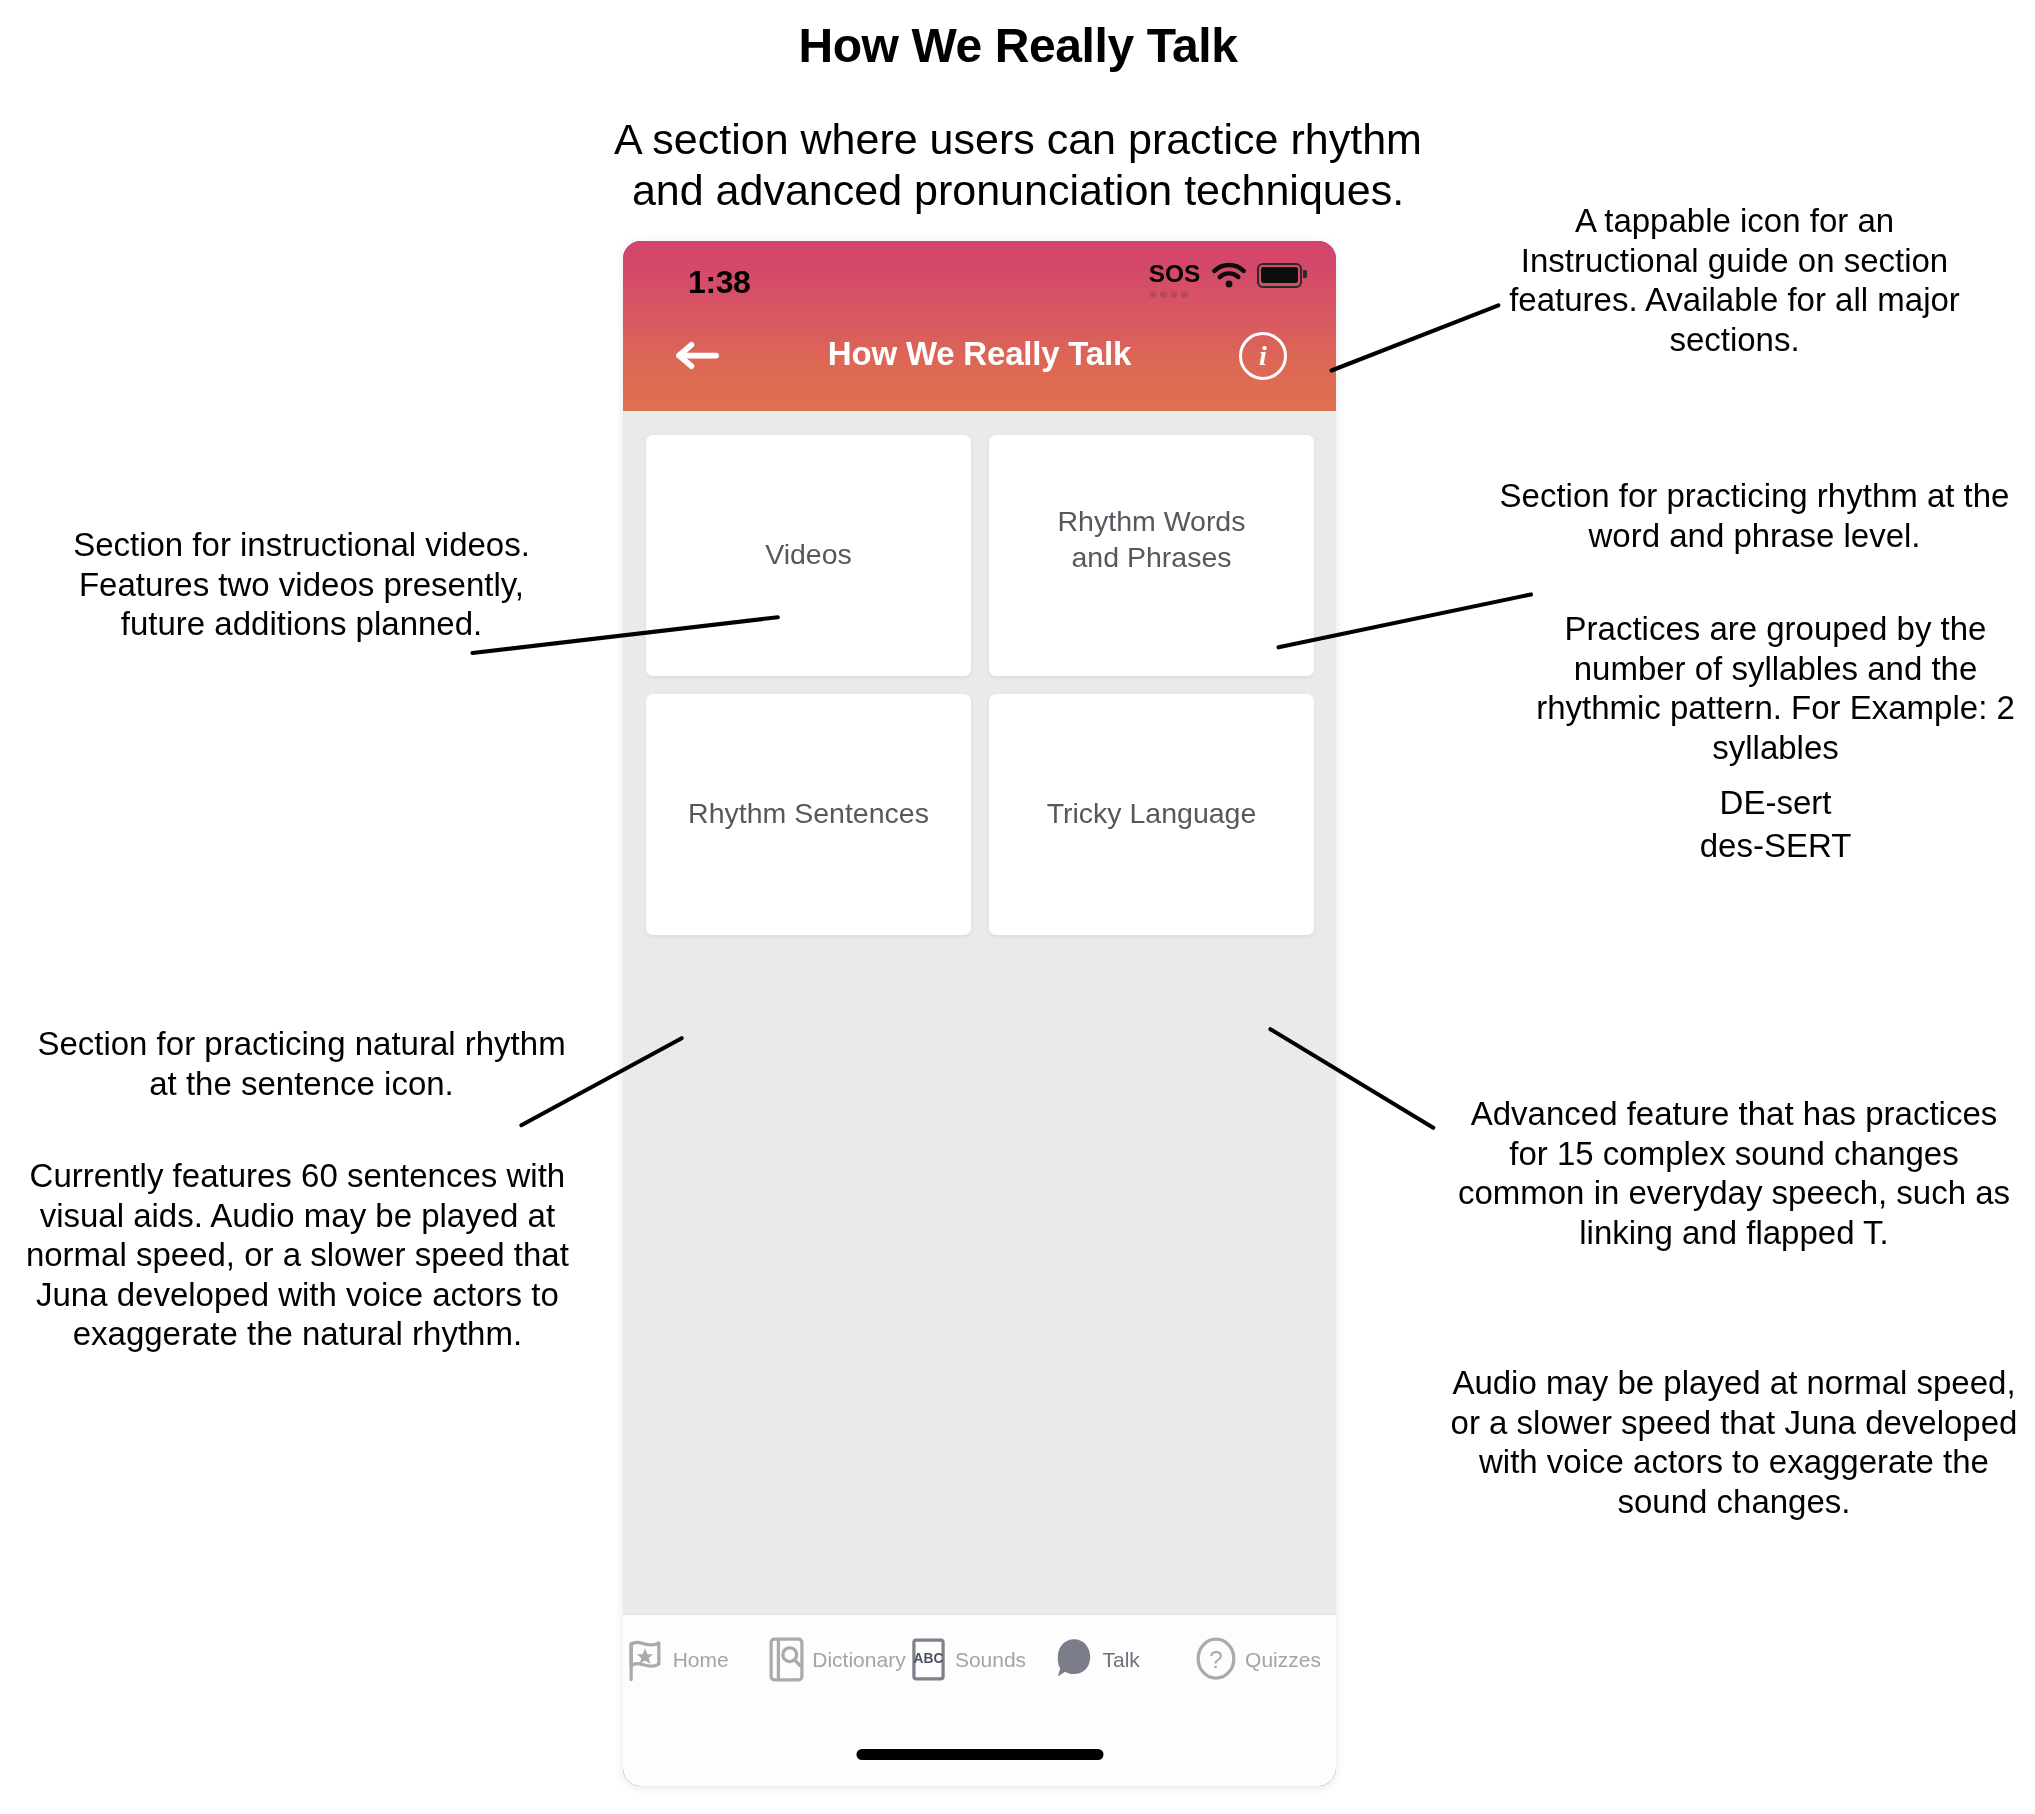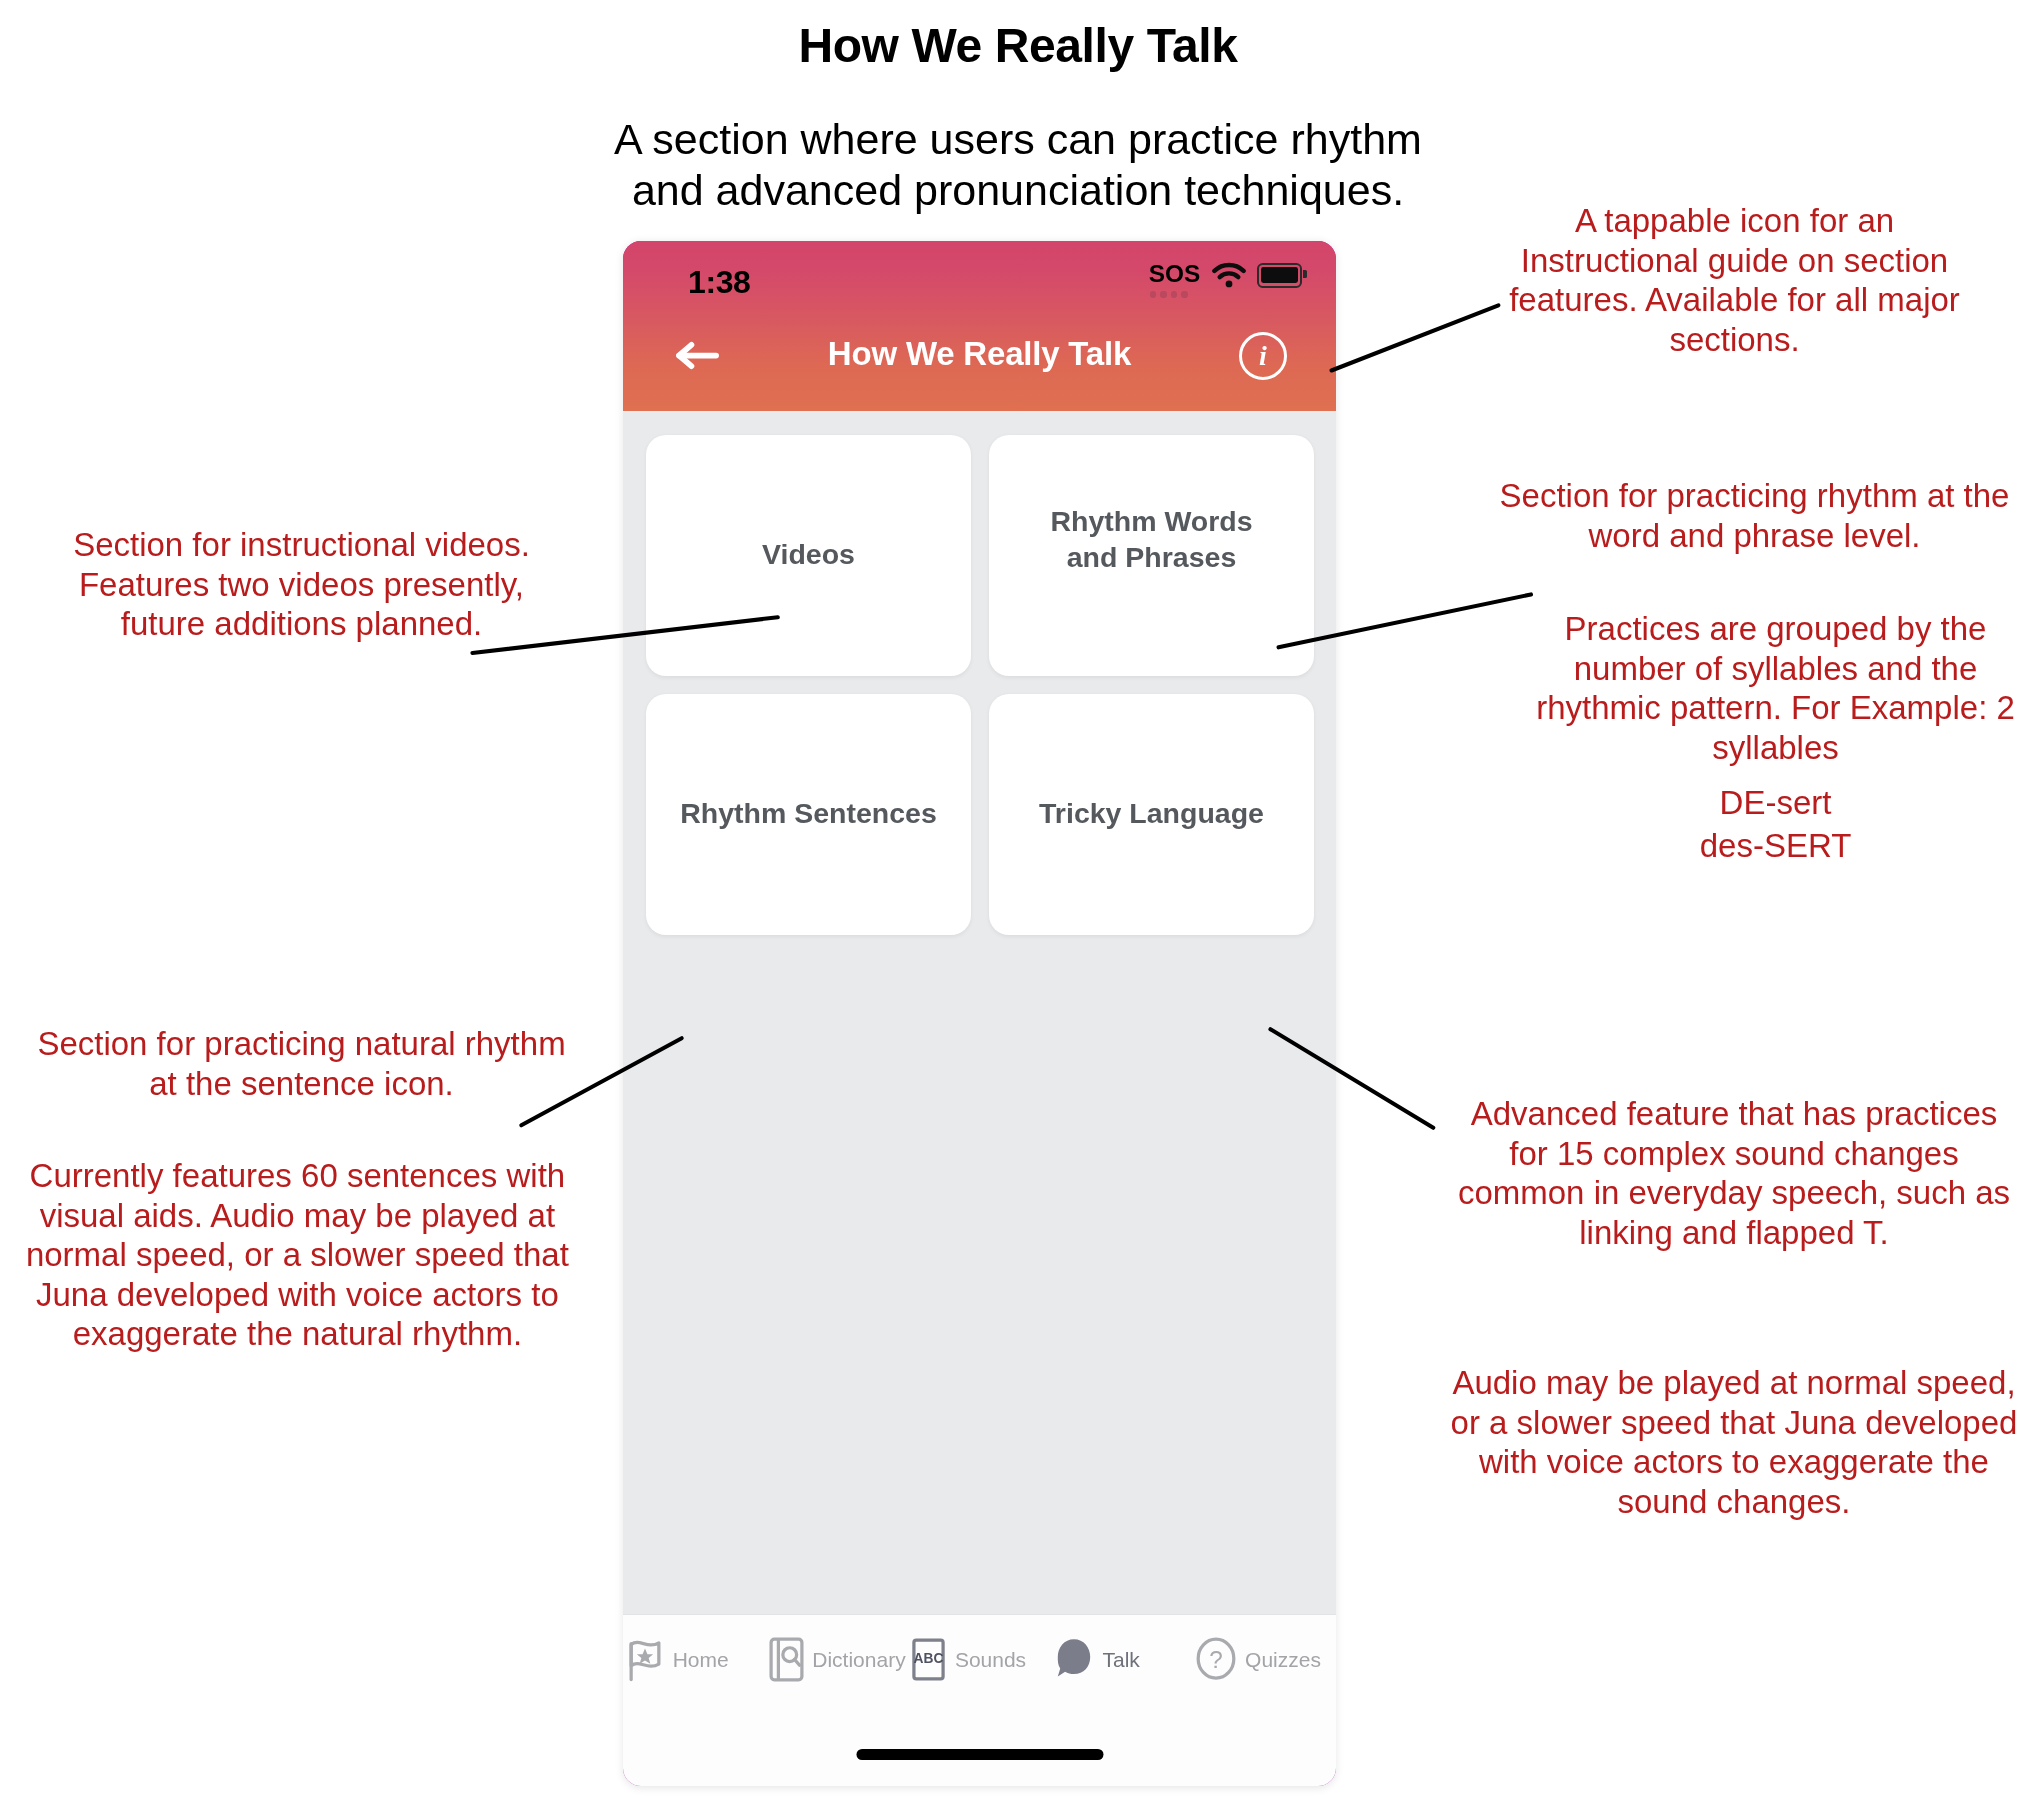--- a/index.html
+++ b/index.html
@@ -36,38 +36,38 @@
   .nav-back{position:absolute;left:52px;top:98px;width:46px;height:33px;}
   .nav-title{position:absolute;left:0;top:94px;width:713px;text-align:center;
              font-size:33px;font-weight:bold;color:#fff;letter-spacing:-0.2px;}
   .nav-info{position:absolute;right:49px;top:91px;width:42px;height:42px;border:3.3px solid #fff;
             border-radius:50%;color:#fff;font-size:28px;font-weight:bold;
             display:flex;align-items:center;justify-content:center;font-style:italic;font-family:"Liberation Serif",serif;}
 
   
   #phone-content{position:absolute;left:0;top:170px;width:713px;height:1203px;background:#e9eaec;}
   .grid{position:absolute;left:23px;top:23.6px;width:668px;display:flex;flex-wrap:wrap;gap:18px;}
-  .tile{width:325px;height:241px;background:#fff;border-radius:20px;
-        box-shadow:0 1.6px 4.1px rgba(0,0,0,.06);display:flex;align-items:center;justify-content:center;font-weight:bold;}
+  .tile{width:325px;height:241px;background:#fff;border-radius:7px;
+        box-shadow:0 1.6px 4.1px rgba(0,0,0,.06);display:flex;align-items:center;justify-content:center;}
   .tile span{font-size:28.5px;color:#55595e;text-align:center;line-height:1.25;}
   .tile.shift-up span{transform:translateY(-14.7px);}
 
   
   #tabbar{position:absolute;left:0;top:1373px;width:713px;height:173px;background:#fdfdfd;
           border-top:1.6px solid #e2e3e5;}
   .tabs{display:flex;width:100%;padding-top:19.5px;}
   .tab{flex:1;display:flex;flex-direction:row;align-items:center;gap:5.7px;}
   .tab .glyph{height:50px;display:flex;align-items:center;justify-content:center;}
   .tab .lbl{font-size:21px;color:#a3a4a8;}
   .tab.active .lbl{color:#6f717b;}
   .home-indicator{position:absolute;left:50%;transform:translateX(-50%);bottom:28px;
                   width:247px;height:10.6px;background:#000;border-radius:5.7px;}
 
   
-  .anno{position:absolute;font-size:33px;line-height:1.20;text-align:center;color:#b91c1c;}
+  .anno{position:absolute;font-size:33px;line-height:1.20;text-align:center;color:#000000;}
   svg.leaders{position:absolute;left:0;top:0;width:2036px;height:1815px;pointer-events:none;}
 </style>
 </head>
 <body>
 
 <div id="page-title">How We Really Talk</div>
 <div id="page-subtitle">A section where users can practice rhythm and advanced pronunciation techniques.</div>
 
 <div id="phone">
 

